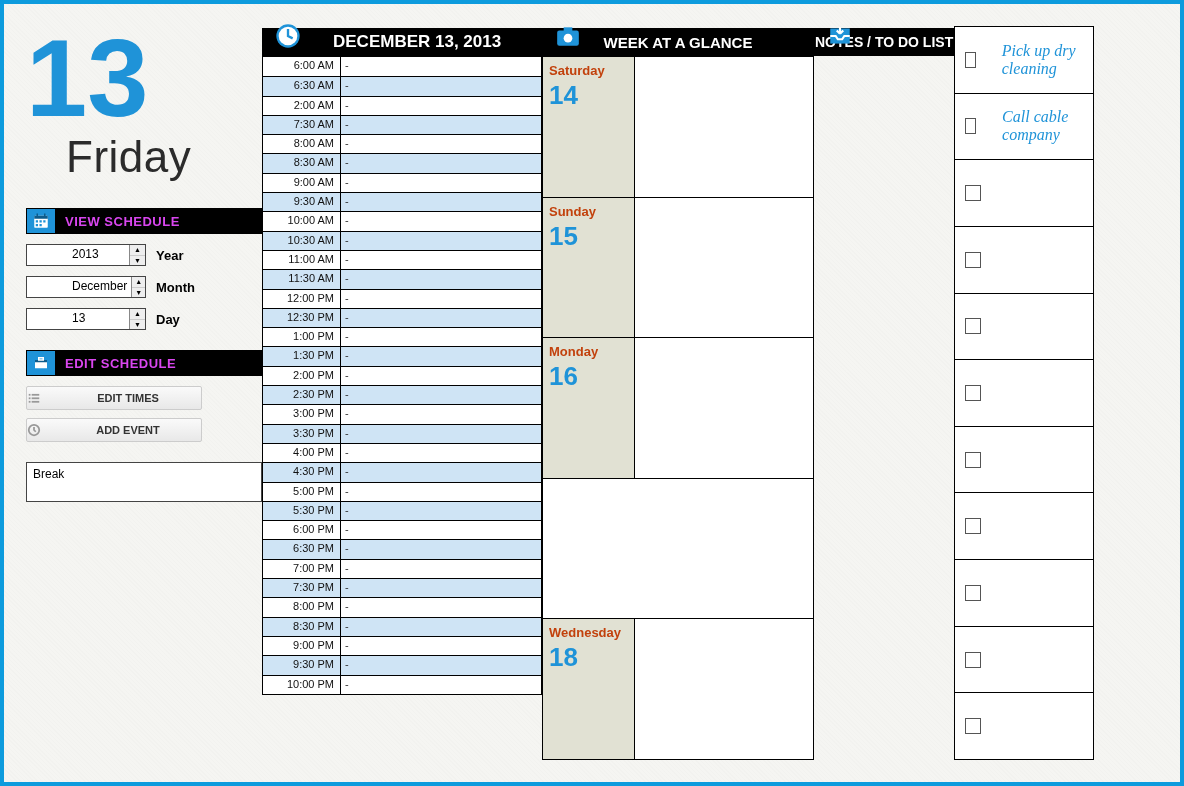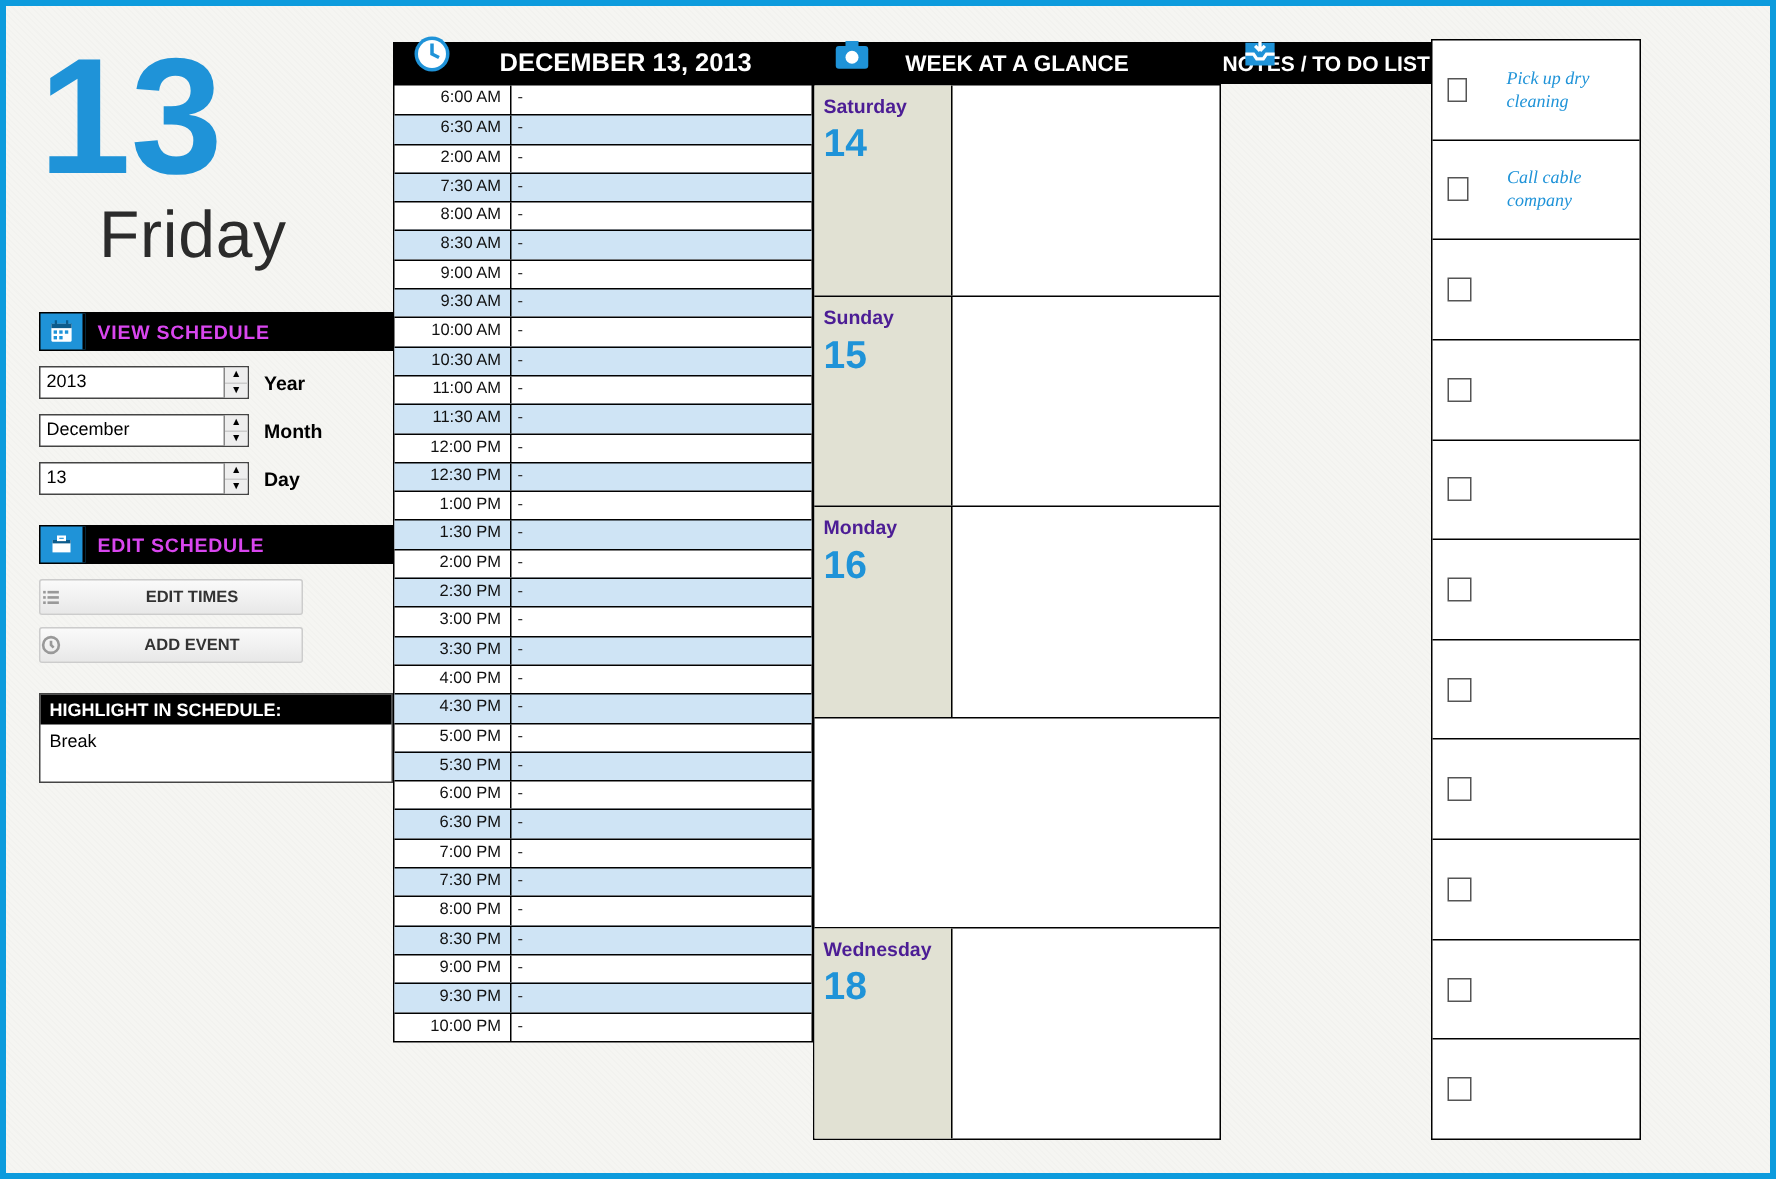--- a/index.html
+++ b/index.html
@@ -55,23 +55,24 @@
     width:30px; height:100%; background:#1f93d8;
     display:flex; align-items:center; justify-content:center;
     border-right: 2px solid #000;
   }
   .section-head .txt { padding-left:8px; letter-spacing:0.5px; }
   .field-row {
     display:flex; align-items:center; gap:10px;
     margin-bottom:10px;
   }
   .spinner {
-    display:flex; width:140px; height:22px;
+    display:flex; width:120px; height:22px;
     border:1px solid #444; background:#fff;
     font-size:12px;
+    padding-left:41px;
   }
   .spinner .val { flex:1; padding:2px 4px; }
   .spinner .btns {
     width:16px; border-left:1px solid #888;
     display:flex; flex-direction:column;
   }
   .spinner .btns div {
     flex:1; background:#eee; text-align:center;
     font-size:7px; line-height:9px; border-bottom:1px solid #ccc;
   }
@@ -149,21 +150,21 @@
   .week-row {
     flex:1; border-top:1px solid #000;
     display:flex;
   }
   .week-row:first-child { border-top:none; }
   .week-row .head-cell {
     width:92px; background:#e1e1d3;
     border-right:1px solid #000;
     padding:6px;
   }
-  .week-row .head-cell .dname { font-size:13px; font-weight:700; color:#4c1d95;}
+  .week-row .head-cell .dname { font-size:13px; font-weight:700; color:#c2410c;}
   .week-row .head-cell .dnum { font-size:26px; font-weight:700; color:#1f93d8; margin-top:2px;}
   .week-row .content { flex:1; }
 
   
   .notes-box {
     flex:1; background:#fff;
     border:1px solid #000;
     display:flex; flex-direction:column;
   }
   .note-row {
@@ -172,21 +173,21 @@
     padding:0 10px;
   }
   .note-row:first-child { border-top:none; }
   .note-row .chk {
     width:16px; height:16px; border:1px solid #555;
     margin-right:26px;
   }
   .note-row .txt {
     font-family: "Segoe Script", "Comic Sans MS", cursive;
     font-style: italic;
-    color:#1f93d8; font-size:12px;
+    color:#1f93d8; font-size:16px;
   }
 
   
   svg { display:block; }
 </style>
 </head>
 <body>
 
 <div class="frame">
 
@@ -270,21 +271,20 @@
       <span class="ico">
         <svg width="14" height="14" viewBox="0 0 24 24" fill="none" stroke="#999" stroke-width="3">
             <circle cx="12" cy="12" r="9"></circle>
             <path d="M12 7v5l3 3"></path>
           </svg>
       </span>
       <span style="flex:1;text-align:center;">ADD EVENT</span>
     </div>
 
     <div class="hl-box">
-      <div class="hdr">HIGHLIGHT IN SCHEDULE:</div>
       <div class="body">Break</div>
     </div>
   </div>
 
   <div class="col-sched">
     <div class="col-head">
       <div class="icon-top">
         <svg width="28" height="28" viewBox="0 0 24 24">
             <circle cx="12" cy="12" r="10" fill="#1f93d8"></circle>
             <circle cx="12" cy="12" r="8" fill="#fff"></circle>

